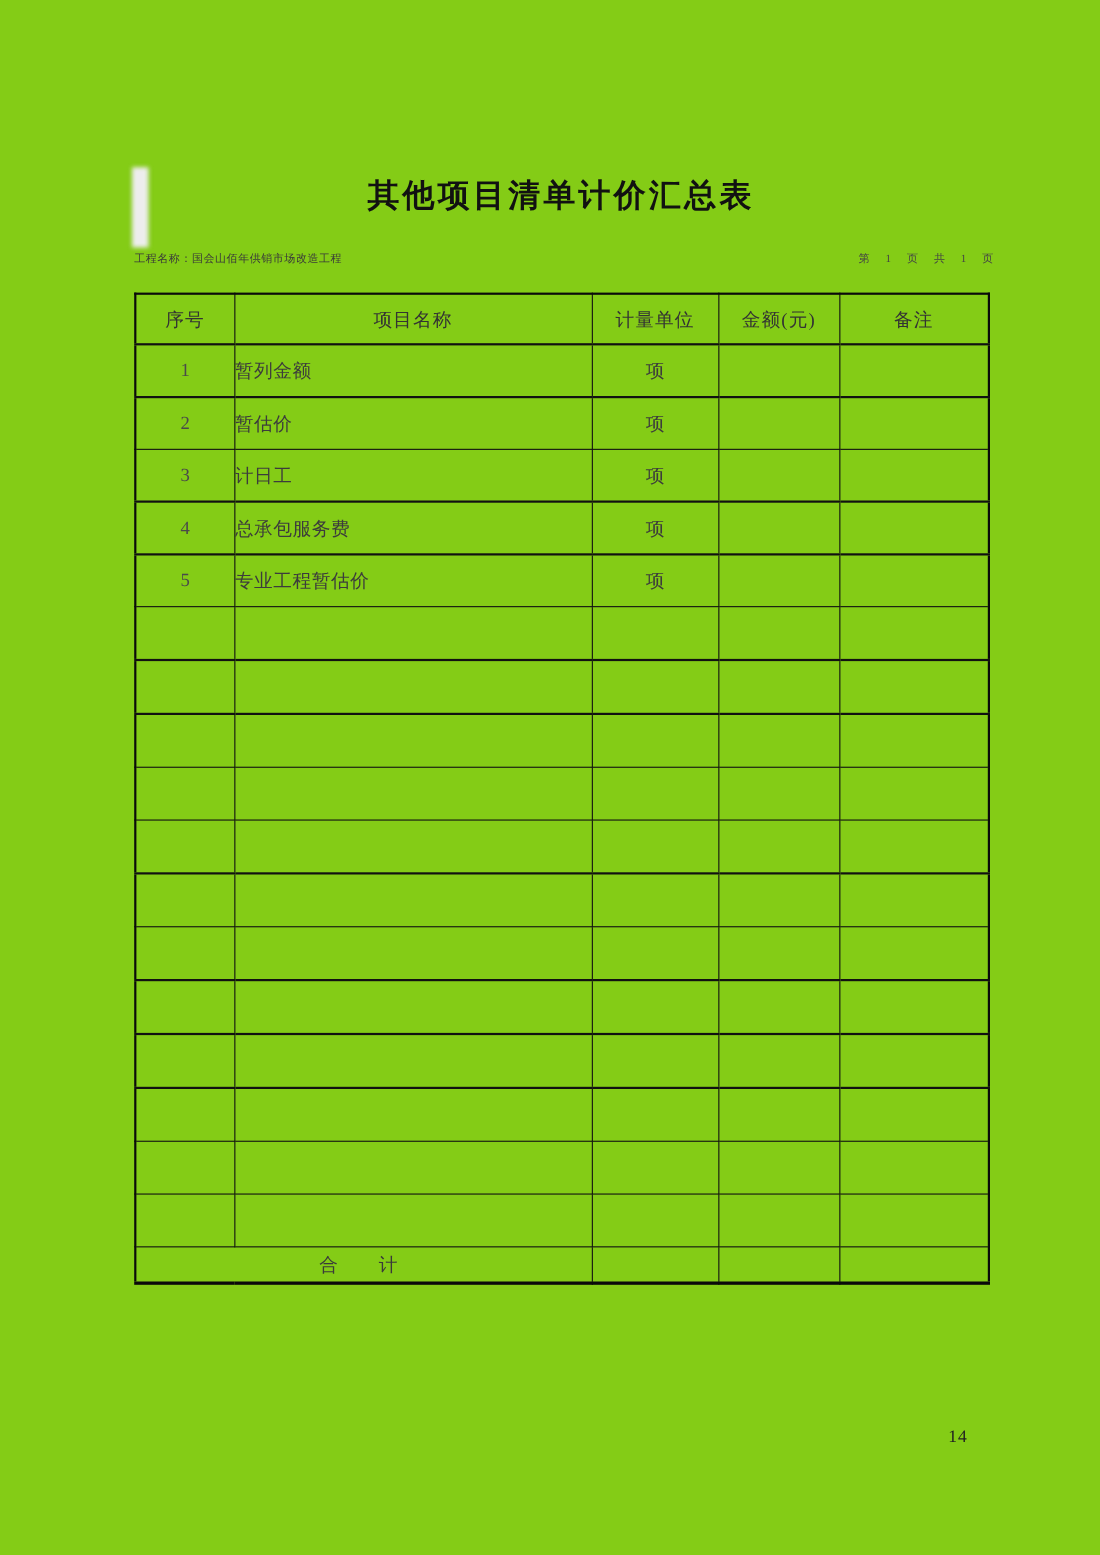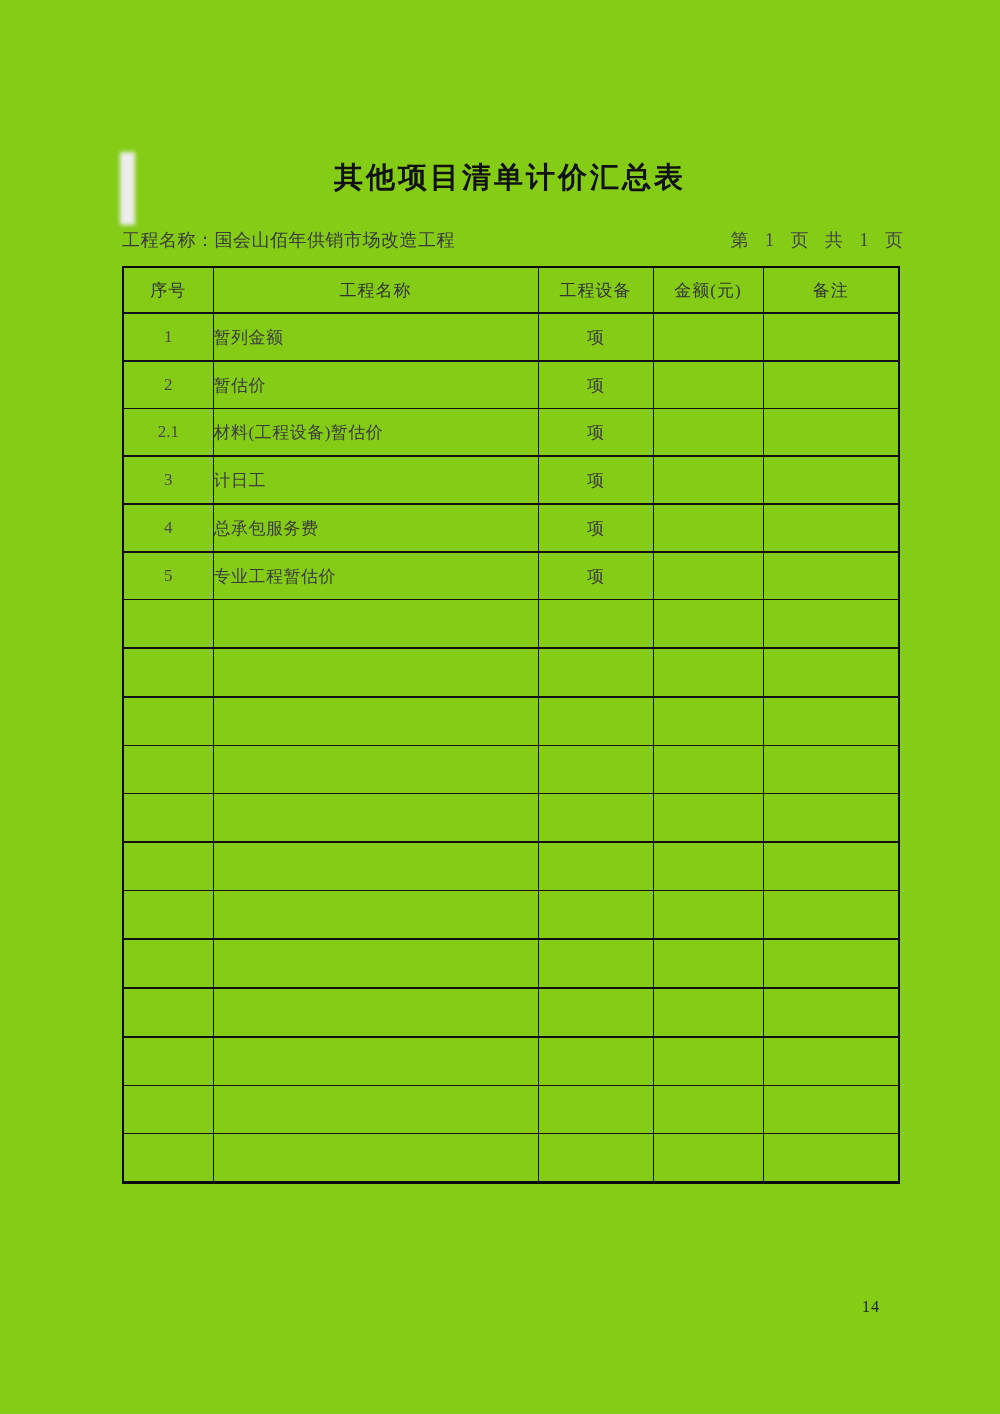--- a/index.html
+++ b/index.html
@@ -39,21 +39,21 @@
     margin: 0;
   }
   .meta-row {
     position: absolute;
     left: 122px;
     top: 228px;
     width: 783px;
     display: flex;
     justify-content: space-between;
     align-items: baseline;
-    font-size: 18px;
+    font-size: 10px;
     color: #3a3a3a;
   }
   .meta-row .project {
     letter-spacing: 0.5px;
   }
   .meta-row .pagination {
     letter-spacing: 2px;
     word-spacing: 8px;
     color: #444444;
   }
@@ -127,48 +127,41 @@
     <colgroup>
       <col style="width:90px">
       <col style="width:325px">
       <col style="width:115px">
       <col style="width:110px">
       <col style="width:136px">
     </colgroup>
     <tbody>
       <tr class="hdr">
         <th>序号</th>
-        <th>工程名称</th>
-        <th>工程设备</th>
+        <th>项目名称</th>
+        <th>计量单位</th>
         <th>金额(元)</th>
         <th>备注</th>
       </tr>
 
       <tr class="datarow thick">
         <td class="c-no">1</td>
         <td class="c-name">暂列金额</td>
         <td class="c-unit">项</td>
         <td></td>
         <td></td>
       </tr>
       <tr class="datarow">
         <td class="c-no">2</td>
         <td class="c-name">暂估价</td>
         <td class="c-unit">项</td>
         <td></td>
         <td></td>
       </tr>
       <tr class="datarow thick">
-        <td class="c-no">2.1</td>
-        <td class="c-name">材料(工程设备)暂估价</td>
-        <td class="c-unit">项</td>
-        <td></td>
-        <td></td>
-      </tr>
-      <tr class="datarow thick">
         <td class="c-no">3</td>
         <td class="c-name">计日工</td>
         <td class="c-unit">项</td>
         <td></td>
         <td></td>
       </tr>
       <tr class="datarow thick">
         <td class="c-no">4</td>
         <td class="c-name">总承包服务费</td>
         <td class="c-unit">项</td>
@@ -261,18 +254,24 @@
           <td></td>
       </tr>
       <tr class="emptyrow">
         <td></td>
           <td></td>
           <td></td>
           <td></td>
           <td></td>
       </tr>
 
+      <tr class="totalrow">
+        <td class="total-cell" colspan="2">合　计</td>
+        <td></td>
+        <td></td>
+        <td></td>
+      </tr>
     </tbody>
   </table>
 
   <div class="page-number">14</div>
 
 </div>
 
 </body></html>

